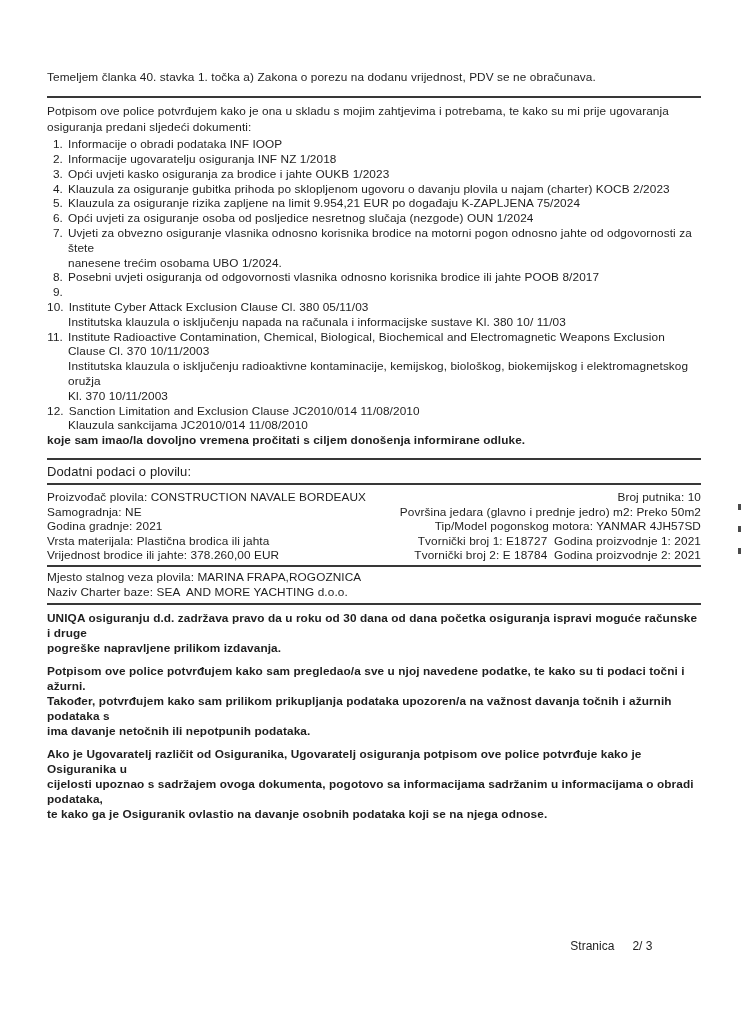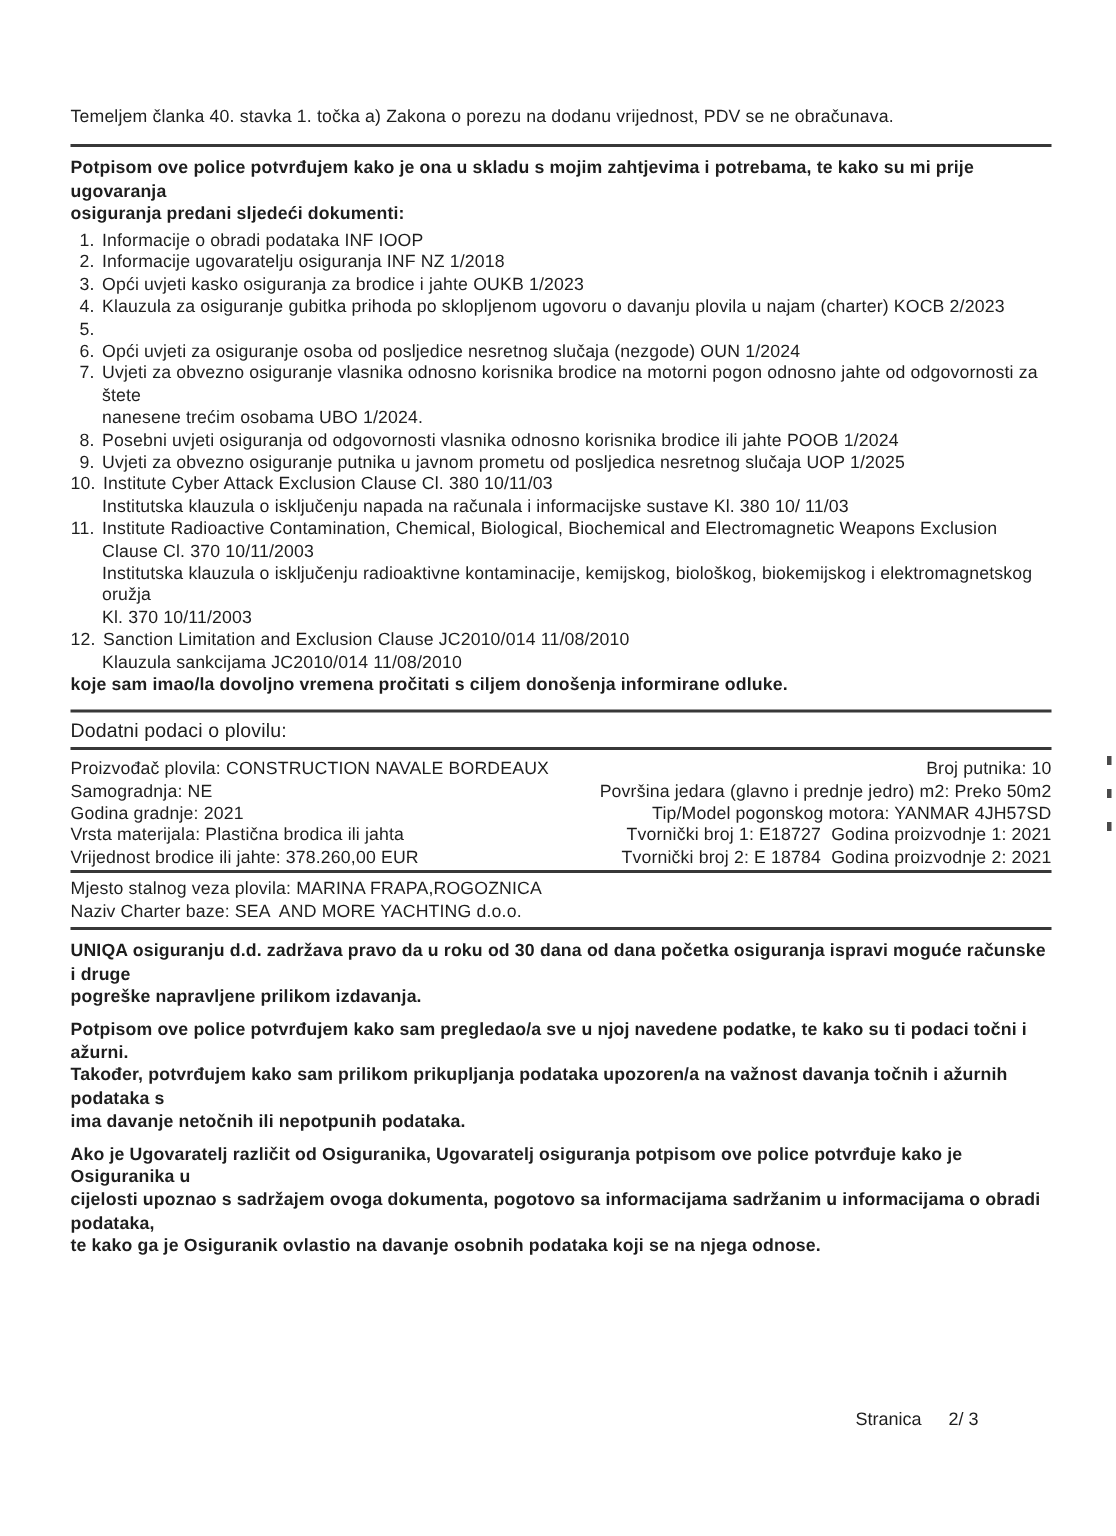--- a/index.html
+++ b/index.html
@@ -21,21 +21,21 @@
   }
   .rule {
     border:none;
     border-top:2px solid #383838;
     margin:0;
     width:100%;
   }
   .line { white-space:pre-wrap; }
   .tax-note { }
   .rule-1 { margin-top:11px; }
-  .intro { margin-top:6px; font-weight:bold; }
+  .intro { margin-top:6px; font-weight:normal; }
   .doc-list { margin-top:2px; line-height:14.8px; }
   .doc-line { display:flex; }
   .doc-num { flex:0 0 16px; text-align:right; }
   .doc-txt { margin-left:5px; white-space:pre-wrap; }
   .outro { font-weight:bold; line-height:15.4px; }
   .rule-2 { margin-top:9px; }
   .section-title { margin-top:4px; font-size:13px; }
   .rule-3 { margin-top:4px; }
   .columns { display:flex; margin-top:5px; line-height:14.6px;gap:10px; }
   .col-left { width:330px; }
@@ -88,44 +88,44 @@
       <div class="doc-line">
           <span class="doc-num">3.</span>
           <span class="doc-txt">Opći uvjeti kasko osiguranja za brodice i jahte OUKB 1/2023</span>
         </div>
       <div class="doc-line">
           <span class="doc-num">4.</span>
           <span class="doc-txt">Klauzula za osiguranje gubitka prihoda po sklopljenom ugovoru o davanju plovila u najam (charter) KOCB 2/2023</span>
         </div>
       <div class="doc-line">
           <span class="doc-num">5.</span>
+          <span class="doc-txt">Klauzula za osiguranje rizika zapljene na limit 9.954,21 EUR po događaju K-ZAPLJENA 75/2024</span>
         </div>
       <div class="doc-line">
           <span class="doc-num">6.</span>
           <span class="doc-txt">Opći uvjeti za osiguranje osoba od posljedice nesretnog slučaja (nezgode) OUN 1/2024</span>
         </div>
       <div class="doc-line">
           <span class="doc-num">7.</span>
           <span class="doc-txt">Uvjeti za obvezno osiguranje vlasnika odnosno korisnika brodice na motorni pogon odnosno jahte od odgovornosti za štete</span>
         </div>
       <div class="doc-line">
           <span class="doc-num"></span>
           <span class="doc-txt">nanesene trećim osobama UBO 1/2024.</span>
         </div>
       <div class="doc-line">
           <span class="doc-num">8.</span>
-          <span class="doc-txt">Posebni uvjeti osiguranja od odgovornosti vlasnika odnosno korisnika brodice ili jahte POOB 1/2024</span>
+          <span class="doc-txt">Posebni uvjeti osiguranja od odgovornosti vlasnika odnosno korisnika brodice ili jahte POOB 8/2017</span>
         </div>
       <div class="doc-line">
           <span class="doc-num">9.</span>
-          <span class="doc-txt">Uvjeti za obvezno osiguranje putnika u javnom prometu od posljedica nesretnog slučaja UOP 1/2025</span>
         </div>
       <div class="doc-line">
           <span class="doc-num">10.</span>
-          <span class="doc-txt">Institute Cyber Attack Exclusion Clause Cl. 380 10/11/03</span>
+          <span class="doc-txt">Institute Cyber Attack Exclusion Clause Cl. 380 05/11/03</span>
         </div>
       <div class="doc-line">
           <span class="doc-num"></span>
           <span class="doc-txt">Institutska klauzula o isključenju napada na računala i informacijske sustave Kl. 380 10/ 11/03</span>
         </div>
       <div class="doc-line">
           <span class="doc-num">11.</span>
           <span class="doc-txt">Institute Radioactive Contamination, Chemical, Biological, Biochemical and Electromagnetic Weapons Exclusion</span>
         </div>
       <div class="doc-line">

